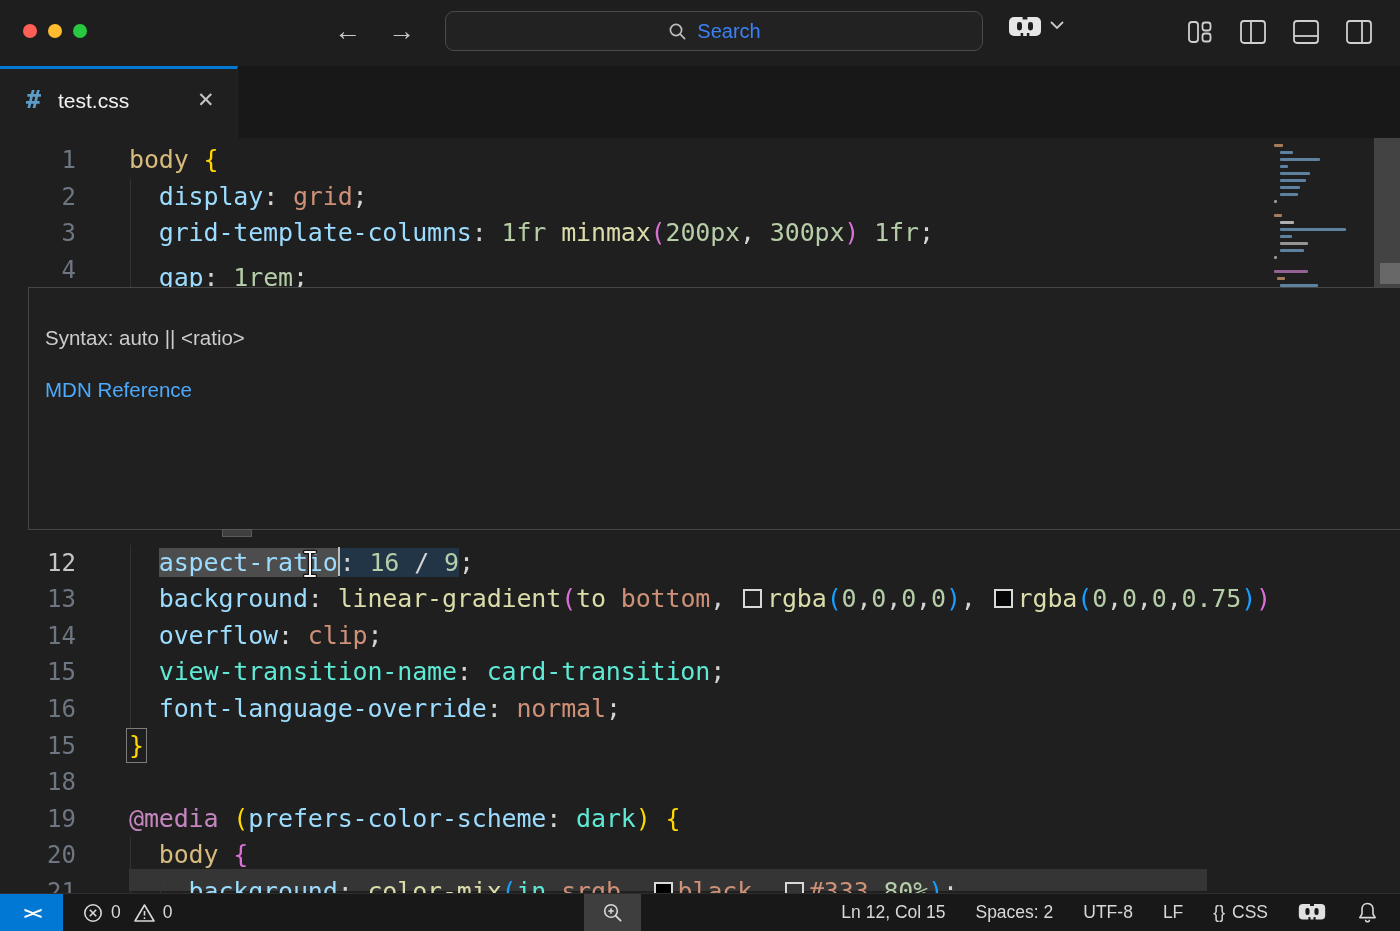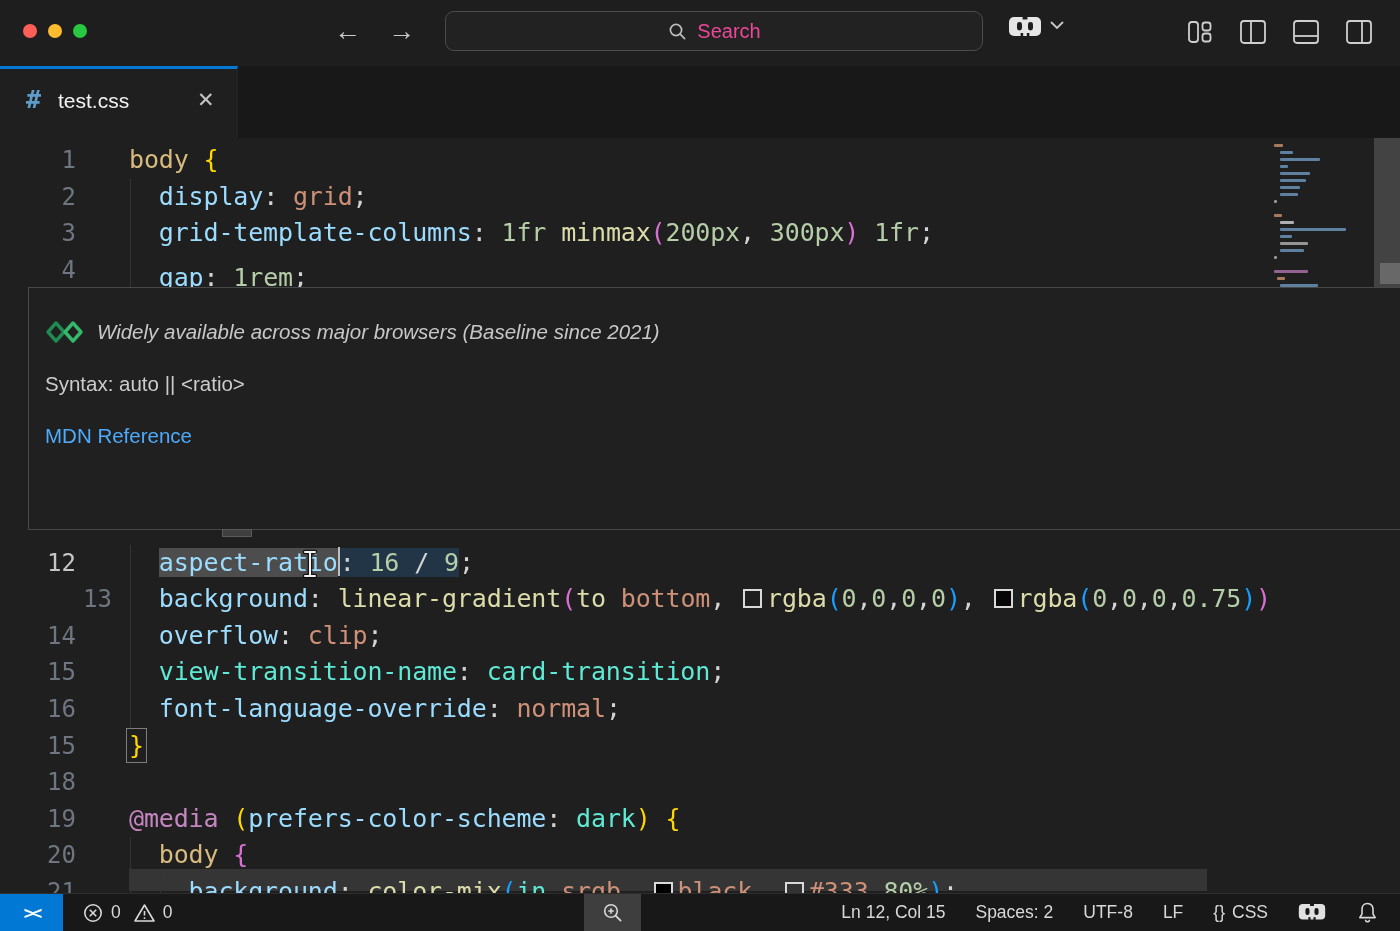--- a/index.html
+++ b/index.html
@@ -10,21 +10,21 @@
   #titlebar{position:absolute;left:0;top:0;width:1400px;height:66px;background:#1e1e1e;}
   .tl{position:absolute;top:24px;width:14px;height:14px;border-radius:50%;}
   #tl-red{left:23px;background:#ff5f57;}
   #tl-yellow{left:48px;background:#febc2e;}
   #tl-green{left:73px;background:#28c840;}
   .navarrow{position:absolute;top:13px;font-size:27px;color:#c9c9c9;line-height:36px;cursor:default;}
   #nav-back{left:334px;}
   #nav-fwd{left:388px;}
   #searchbox{position:absolute;left:445px;top:11px;width:536px;height:38px;background:#222222;
              border:1px solid #4b4b4b;border-radius:9px;display:flex;align-items:center;justify-content:center;gap:9px;}
-  #searchbox span{color:#ec4899;font-size:20px;}
+  #searchbox span{color:#3b82f6;font-size:20px;}
   #copilot-tb{position:absolute;left:1008px;top:15px;}
   #copilot-chevron{position:absolute;left:1048px;top:18px;}
   .layout-ic{position:absolute;top:17px;}
   #ic-layout{left:1187px;} #ic-panel-left{left:1239px;} #ic-panel-bottom{left:1292px;} #ic-panel-right{left:1345px;}
 
   
   #tabbar{position:absolute;left:0;top:66px;width:1400px;height:72px;background:#181818;}
   #tab-active{position:absolute;left:0;top:0;width:238px;height:72px;background:#1f1f1f;
               border-top:3px solid #0078d4;box-sizing:border-box;border-right:1px solid #232323;}
   #tab-lang-icon{position:absolute;left:26px;top:16px;font-size:25px;font-weight:bold;color:#5d9cc6;font-family:"DejaVu Sans Mono",monospace;}
@@ -160,21 +160,21 @@
         <div class="guide" style="left: 130px; top: 77.2px; height: 36.6px;"></div>
         <div class="gut" style="top: 77.2px;">3</div>
         <div class="codeline" style="top: 77.2px;"><span class="tk-ind">  </span><span class="tk-prop">grid-template-columns</span><span class="tk-punc">: </span><span class="tk-num">1fr</span><span class="tk-punc"> </span><span class="tk-func">minmax</span><span class="tk-b2">(</span><span class="tk-num">200px</span><span class="tk-punc">, </span><span class="tk-num">300px</span><span class="tk-b2">)</span><span class="tk-punc"> </span><span class="tk-num">1fr</span><span class="tk-punc">;</span></div>
         <div class="guide" style="left: 130px; top: 113.8px; height: 36.6px;"></div>
         <div class="gut" style="top: 113.8px;">4</div>
         <div class="codeline" style="top: 122px;"><span class="tk-ind">  </span><span class="tk-prop">gap</span><span class="tk-punc">: </span><span class="tk-num">1rem</span><span class="tk-punc">;</span></div>
         <div class="guide" style="left: 130px; top: 406.6px; height: 36.6px;"></div>
         <div class="gut active" style="top: 406.6px;">12</div>
         <div class="codeline" style="top: 406.6px;"><span class="tk-ind">  </span><span class="tk-prop tk-hlw">aspect-ratio</span><span class="caret"></span><span class="tk-punc tk-hls">: </span><span class="tk-num tk-hls">16</span><span class="tk-punc tk-hls"> / </span><span class="tk-num tk-hls">9</span><span class="tk-punc">;</span></div>
         <div class="guide" style="left: 130px; top: 443.2px; height: 36.6px;"></div>
-        <div class="gut" style="top: 443.2px; padding-left: 36px;">13</div>
+        <div class="gut" style="top: 443.2px;">13</div>
         <div class="codeline" style="top: 443.2px;"><span class="tk-ind">  </span><span class="tk-prop">background</span><span class="tk-punc">: </span><span class="tk-func">linear-gradient</span><span class="tk-b2">(</span><span class="tk-func">to</span><span class="tk-punc"> </span><span class="tk-val">bottom</span><span class="tk-punc">, </span><span class="swatch" style="background: rgb(31, 31, 31);"></span><span class="tk-func">rgba</span><span class="tk-b3">(</span><span class="tk-num">0</span><span class="tk-punc">,</span><span class="tk-num">0</span><span class="tk-punc">,</span><span class="tk-num">0</span><span class="tk-punc">,</span><span class="tk-num">0</span><span class="tk-b3">)</span><span class="tk-punc">, </span><span class="swatch" style="background: rgb(6, 6, 6);"></span><span class="tk-func">rgba</span><span class="tk-b3">(</span><span class="tk-num">0</span><span class="tk-punc">,</span><span class="tk-num">0</span><span class="tk-punc">,</span><span class="tk-num">0</span><span class="tk-punc">,</span><span class="tk-num">0.75</span><span class="tk-b3">)</span><span class="tk-b2">)</span><span class="tk-punc">;</span></div>
         <div class="guide" style="left: 130px; top: 479.8px; height: 36.6px;"></div>
         <div class="gut" style="top: 479.8px;">14</div>
         <div class="codeline" style="top: 479.8px;"><span class="tk-ind">  </span><span class="tk-prop">overflow</span><span class="tk-punc">: </span><span class="tk-val">clip</span><span class="tk-punc">;</span></div>
         <div class="guide" style="left: 130px; top: 516.4px; height: 36.6px;"></div>
         <div class="gut" style="top: 516.4px;">15</div>
         <div class="codeline" style="top: 516.4px;"><span class="tk-ind">  </span><span class="tk-plain">view-transition-name</span><span class="tk-punc">: </span><span class="tk-plain">card-transition</span><span class="tk-punc">;</span></div>
         <div class="guide" style="left: 130px; top: 553px; height: 36.6px;"></div>
         <div class="gut" style="top: 553px;">16</div>
         <div class="codeline" style="top: 553px;"><span class="tk-ind">  </span><span class="tk-prop">font-language-override</span><span class="tk-punc">: </span><span class="tk-val">normal</span><span class="tk-punc">;</span></div>
@@ -229,27 +229,20 @@
         <div class="mmrow" style="left: 4px; top: 286px; width: 10px; background: rgb(191, 139, 102);"></div>
         <div class="mmrow" style="left: 10px; top: 293px; width: 16px; background: rgb(106, 147, 184);"></div>
         <div class="mmrow" style="left: 10px; top: 300px; width: 12px; background: rgb(106, 147, 184);"></div>
         <div class="mmrow" style="left: 4px; top: 307px; width: 3px; background: rgb(170, 170, 170);"></div>
       </div>
     <div id="vscroll"></div>
     <div id="vscroll-notch"></div>
   </div>
 
   <div id="tooltip">
-    <div id="tooltip-baseline">
-      <svg width="40" height="24" viewBox="0 0 40 24">
-        <polygon points="11,3 19,12 11,21 3,12" fill="none" stroke="#1f8a52" stroke-width="3.4" stroke-linejoin="round"></polygon>
-        <polygon points="28,3 36,12 28,21 20,12" fill="none" stroke="#34b96a" stroke-width="3.4" stroke-linejoin="round"></polygon>
-      </svg>
-      <span>Widely available across major browsers (Baseline since 2021)</span>
-    </div>
     <div id="tooltip-syntax">Syntax: auto || &lt;ratio&gt;</div>
     <div id="tooltip-link">MDN Reference</div>
   </div>
   <div id="tooltip-nub"></div>
 
   <svg id="mouse" width="18" height="32" viewBox="0 0 18 32">
     <g stroke="#0a0a0a" stroke-width="4.6" stroke-linecap="round" fill="none" opacity=".85">
       <path d="M4 4 H14 M9 4 V28 M4 28 H14"></path>
     </g>
     <g stroke="#f2f2f2" stroke-width="2" stroke-linecap="round" fill="none">

